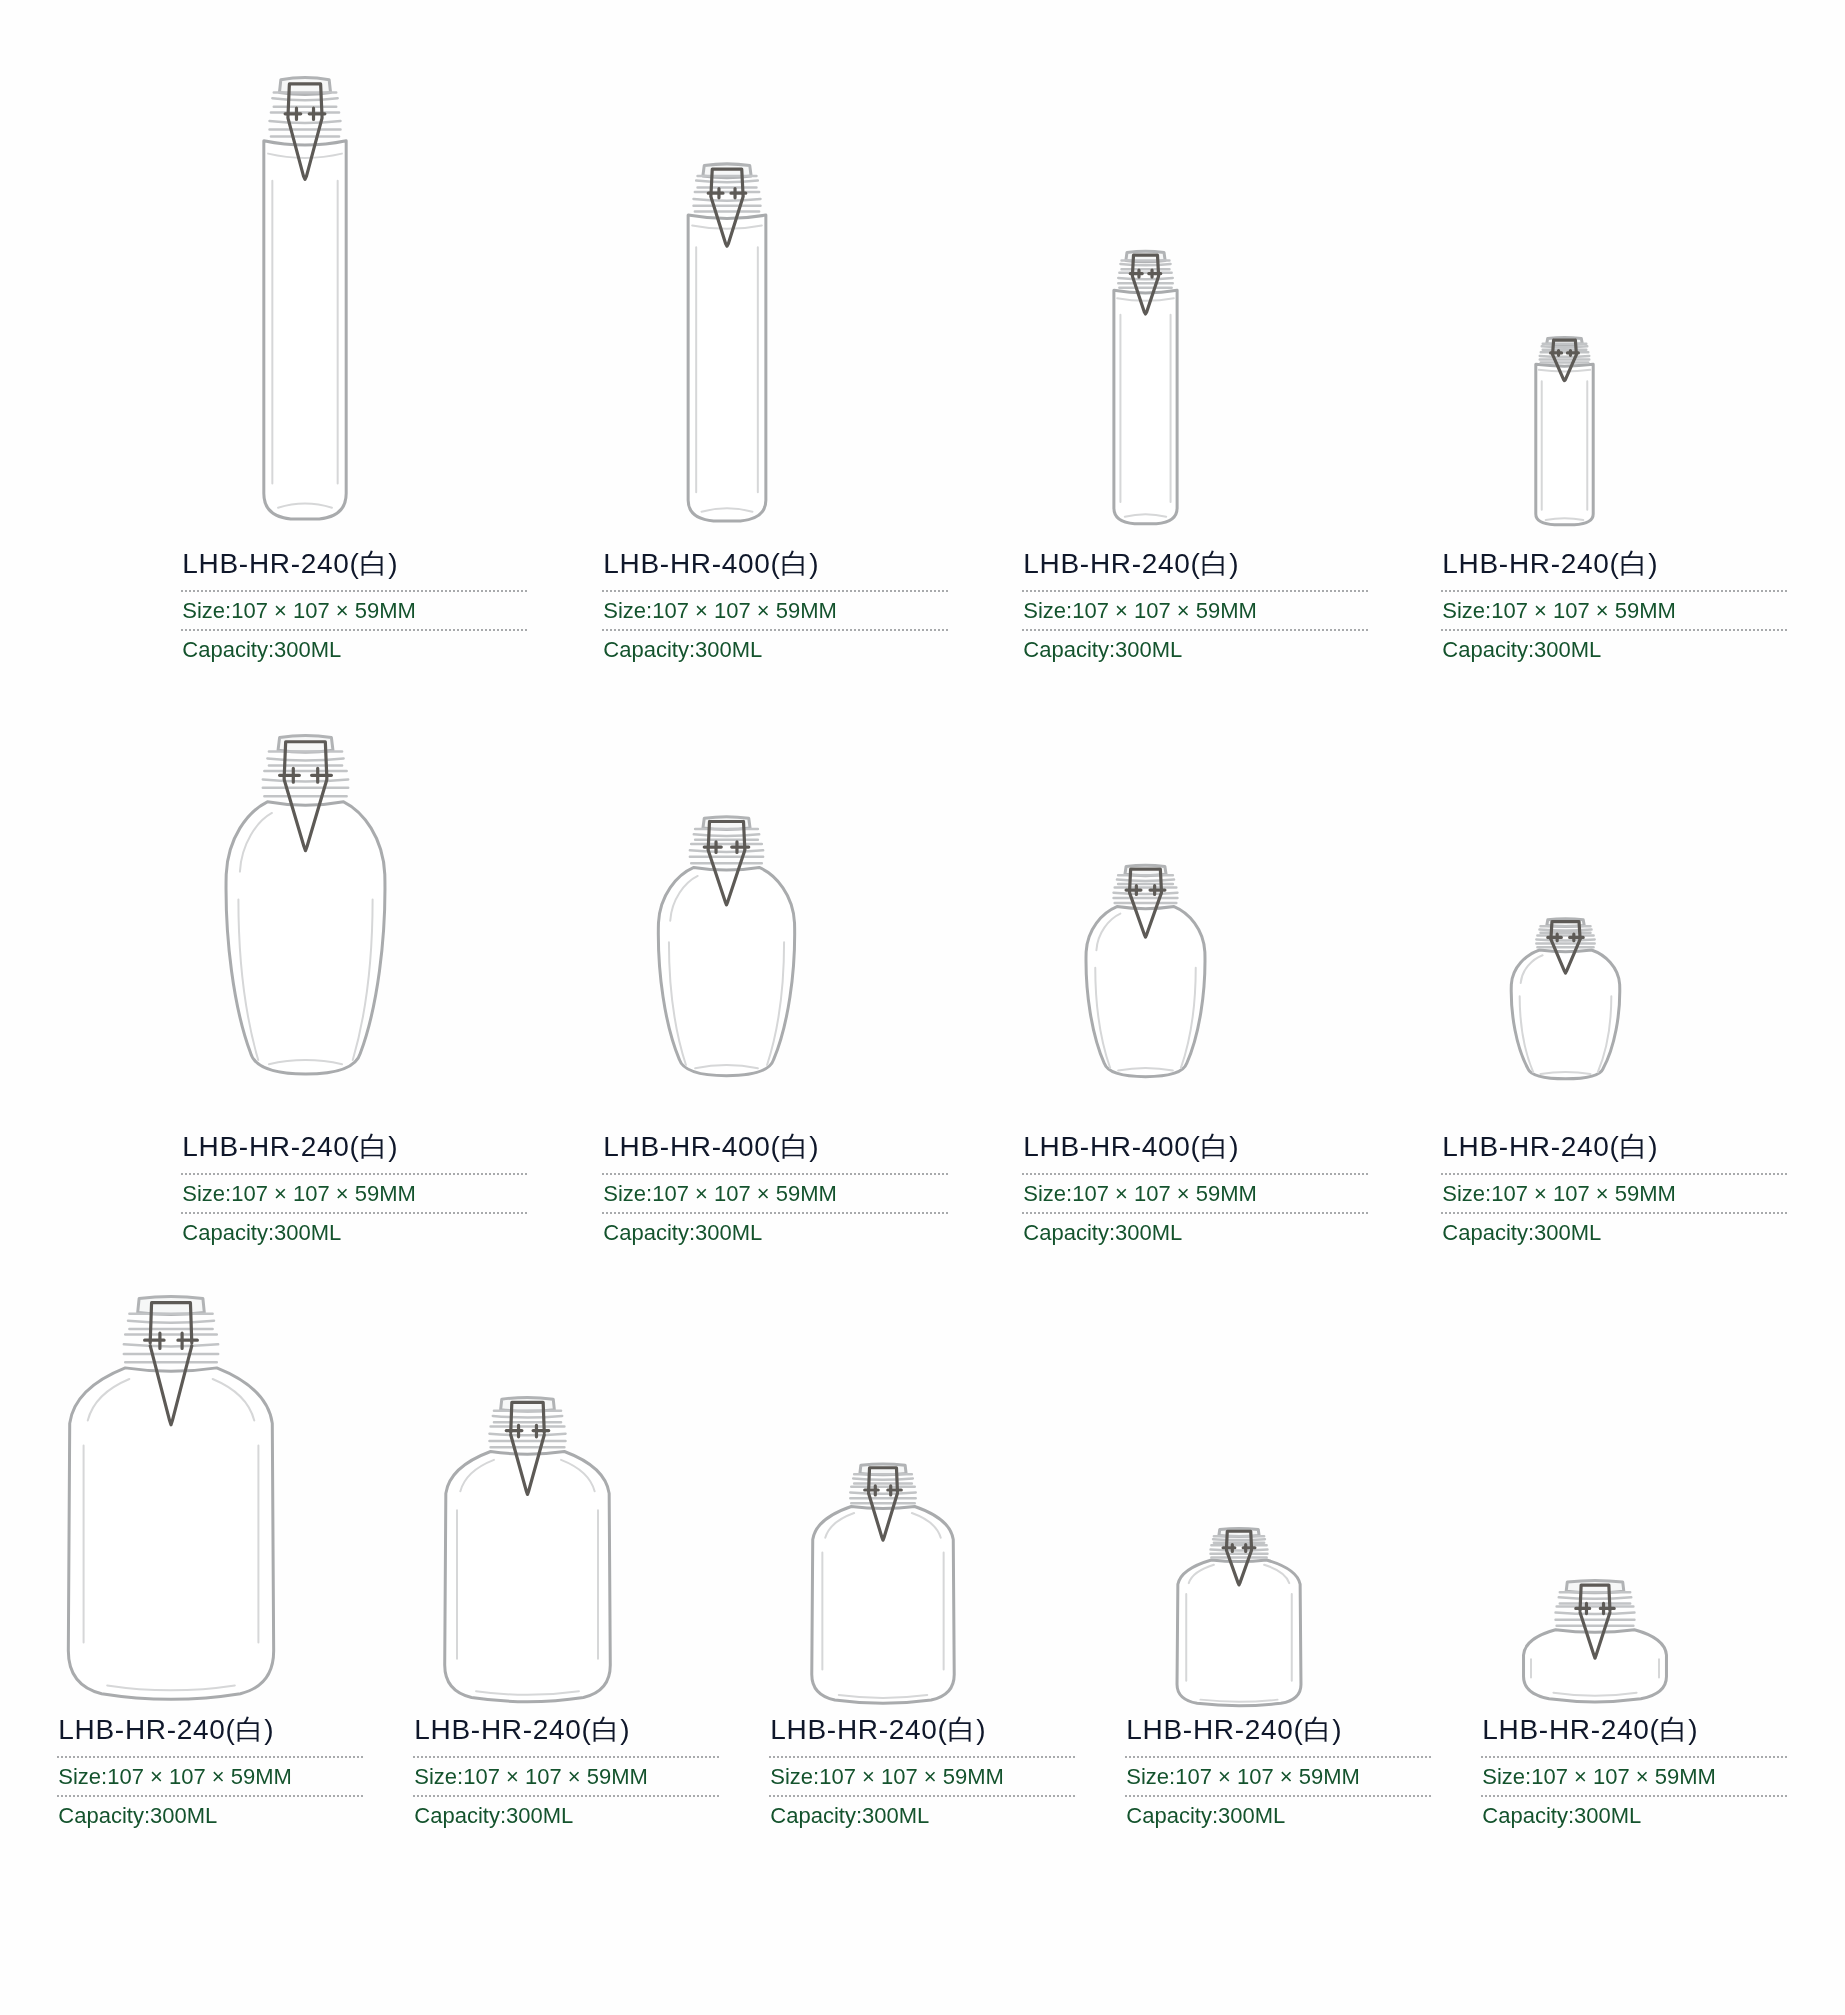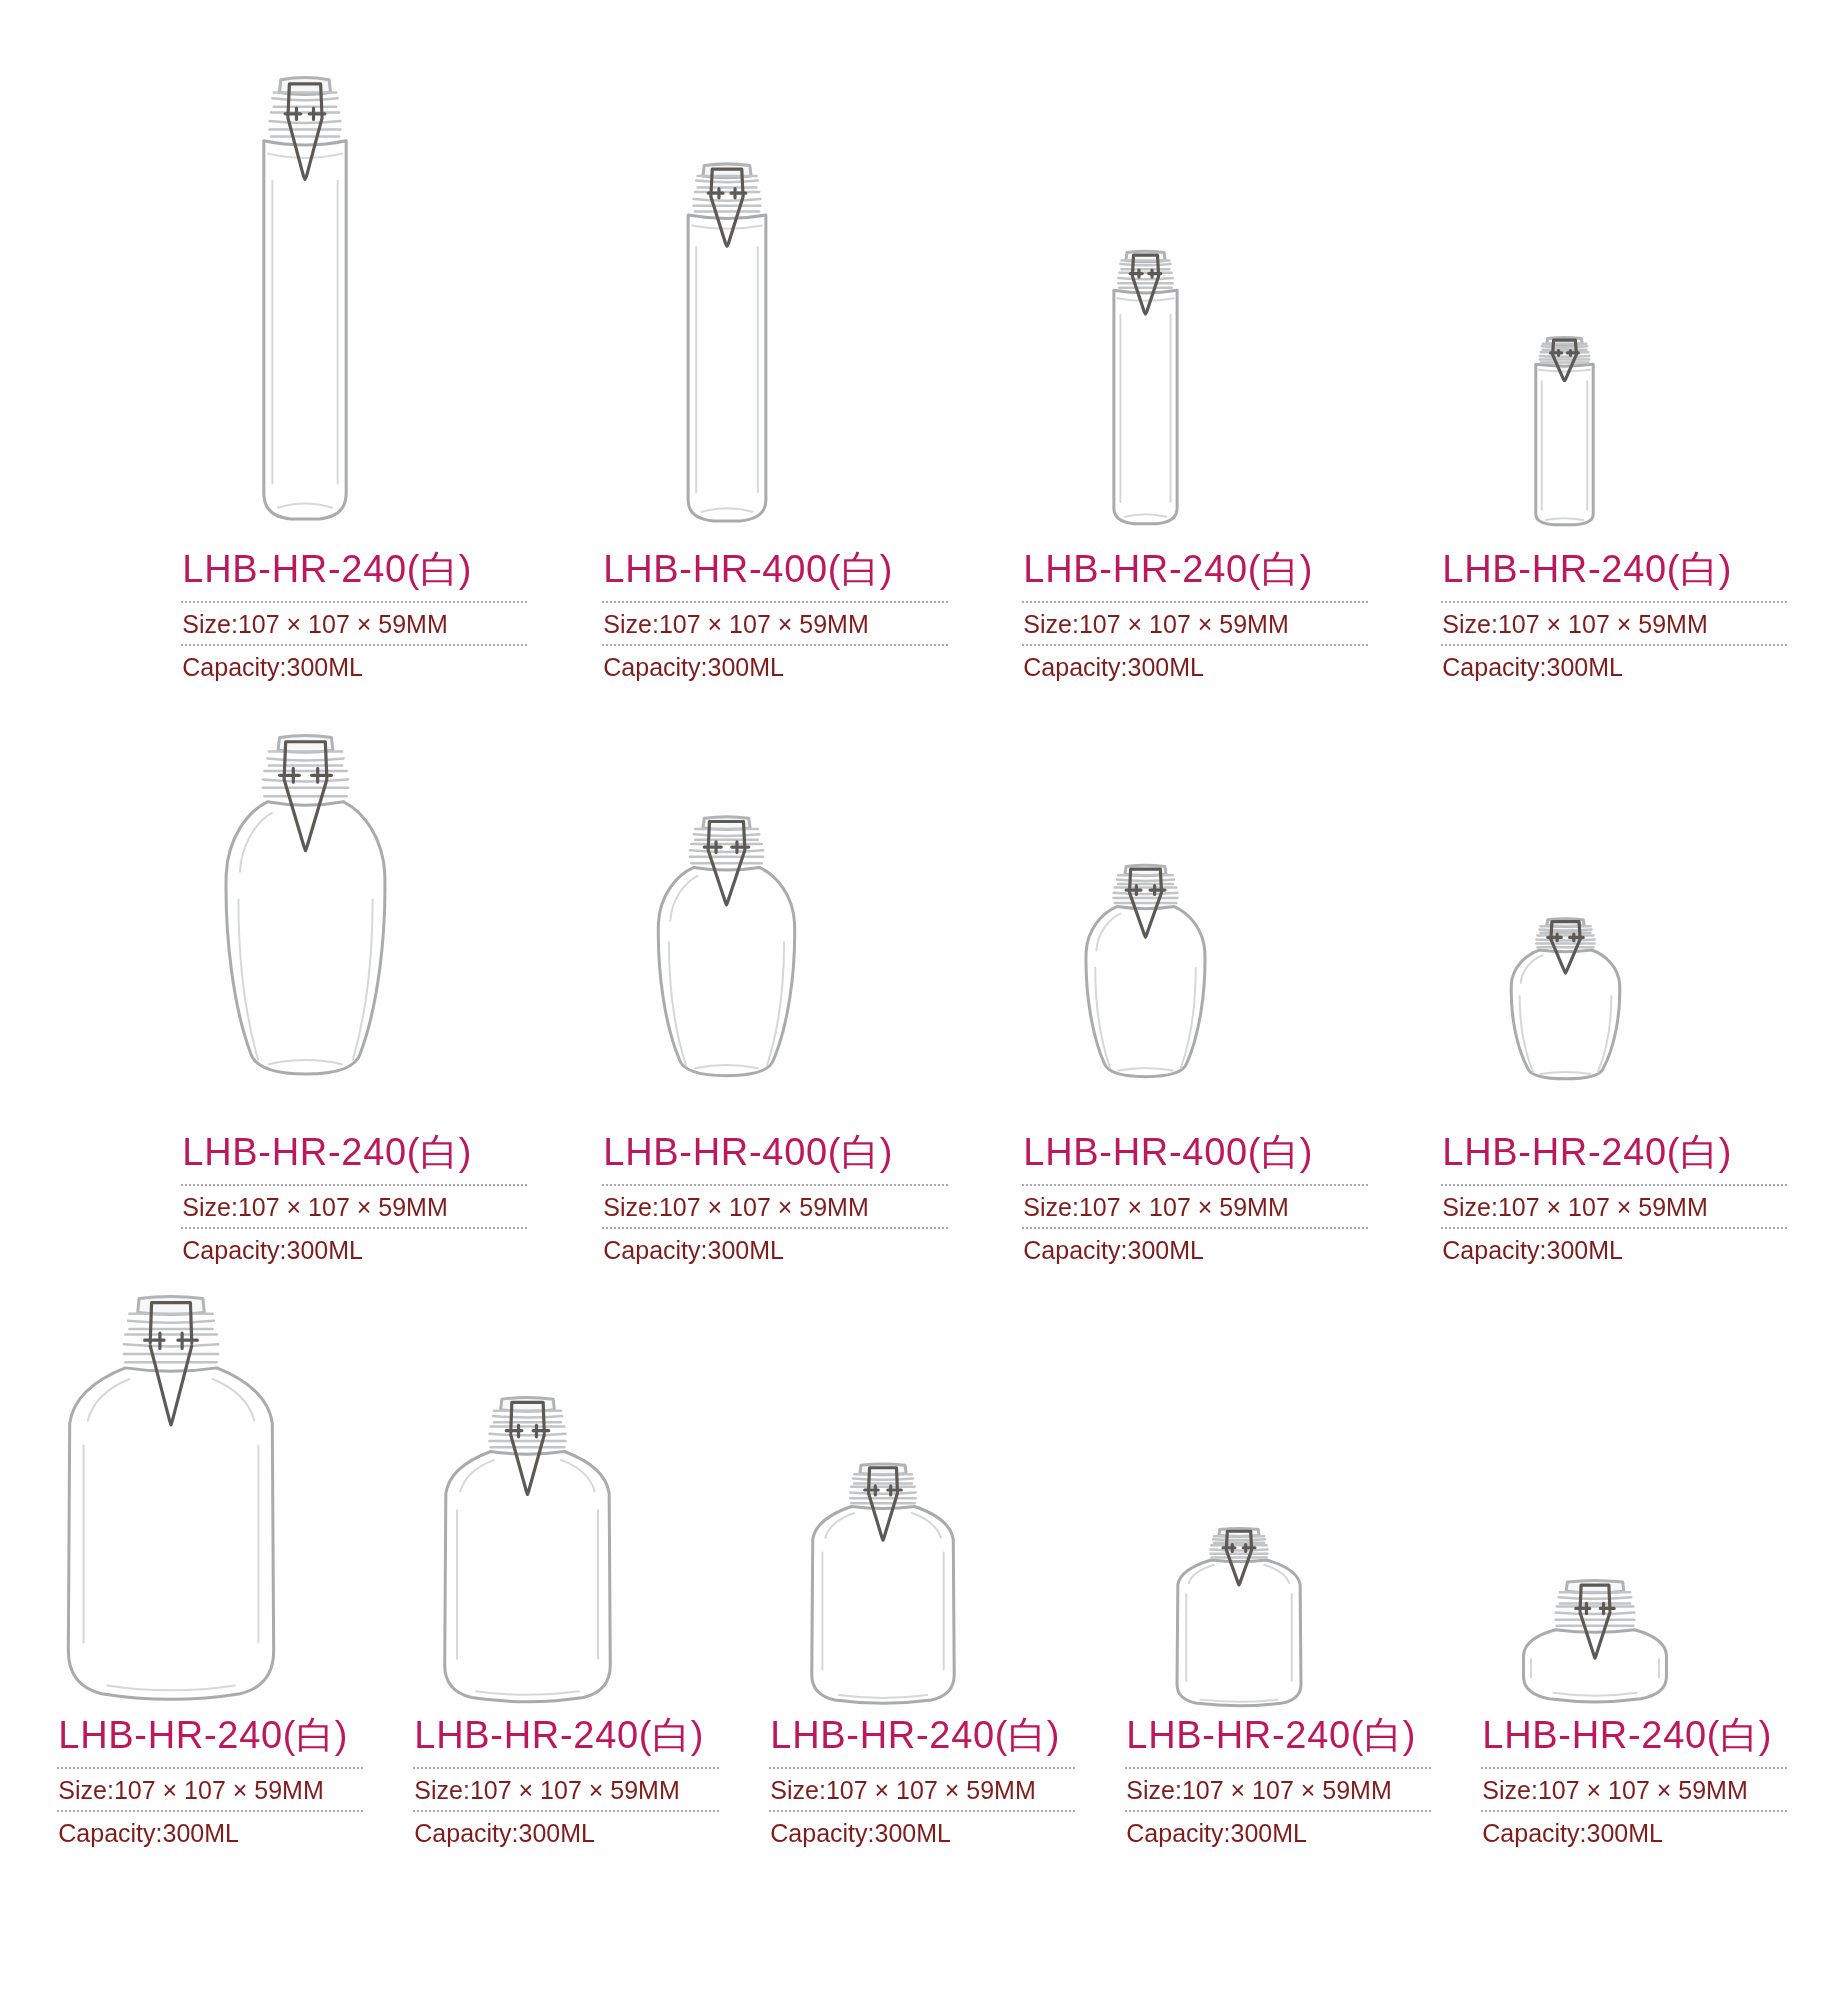--- a/index.html
+++ b/index.html
@@ -14,25 +14,25 @@
   .jar{position:absolute;overflow:visible;}
   .gf {fill:#f6f7f7;stroke:#b1b3b5;stroke-width:3;vector-effect:non-scaling-stroke;stroke-linejoin:round;}
   .gb {fill:#ffffff;stroke:#a9abad;stroke-width:3;vector-effect:non-scaling-stroke;stroke-linejoin:round;}
   .gl {fill:none;stroke:#d6d7d8;stroke-width:2;vector-effect:non-scaling-stroke;stroke-linecap:round;}
   .gm {fill:none;stroke:#c2c4c6;stroke-width:2.5;vector-effect:non-scaling-stroke;stroke-linecap:round;}
   
   .m  {fill:none;stroke:#5d5a56;stroke-width:3.2;vector-effect:non-scaling-stroke;stroke-linecap:round;stroke-linejoin:round;}
   
   .label{position:absolute;color:#55575b;}
   .model{
-    font-size:38px;line-height:1.15;letter-spacing:0.7px;
-    color:#be185d;padding:0 0 9.4px 1.3px;white-space:nowrap;
+    font-size:28px;line-height:1.15;letter-spacing:0.7px;
+    color:#0f172a;padding:0 0 9.4px 1.3px;white-space:nowrap;
   }
   .spec{
-    font-size:25px;line-height:1.2;color:#7f1d1d;
+    font-size:22px;line-height:1.2;color:#14532d;
     padding:6px 0 5.4px 1.3px;border-top:2px dotted #a8aaac;white-space:nowrap;
   }
 </style>
 </head>
 <body>
 
 <div class="page">
 
   <svg class="defs" xmlns="http://www.w3.org/2000/svg">
     <defs>

